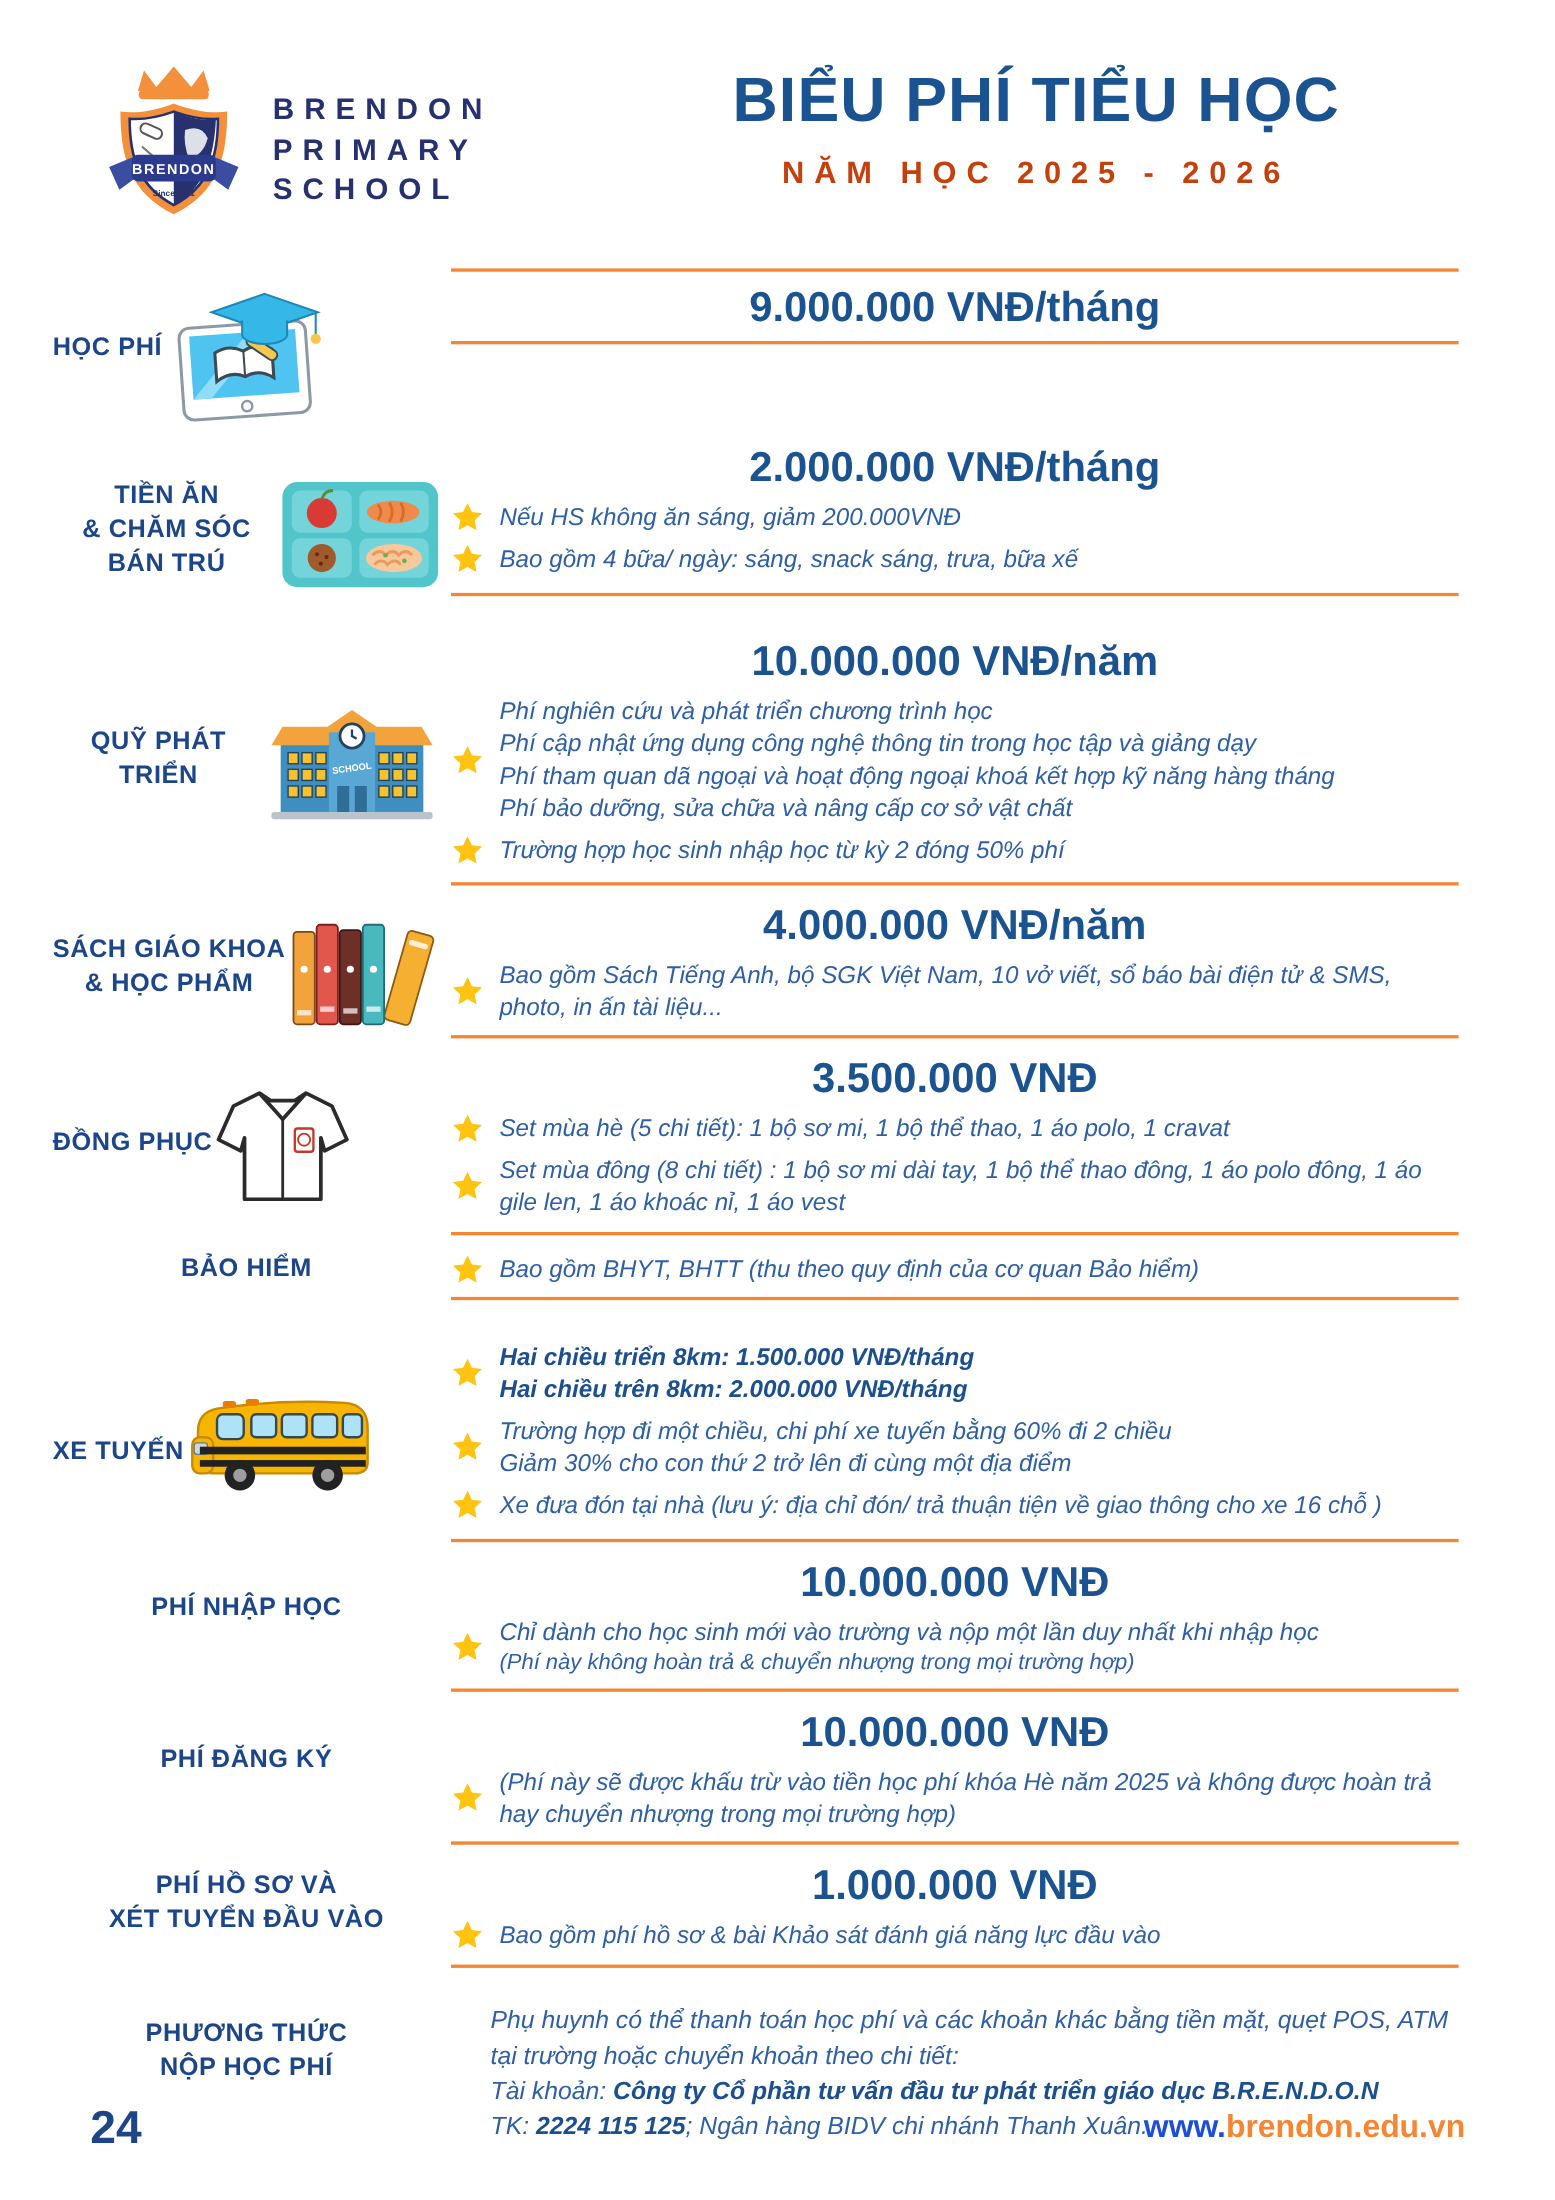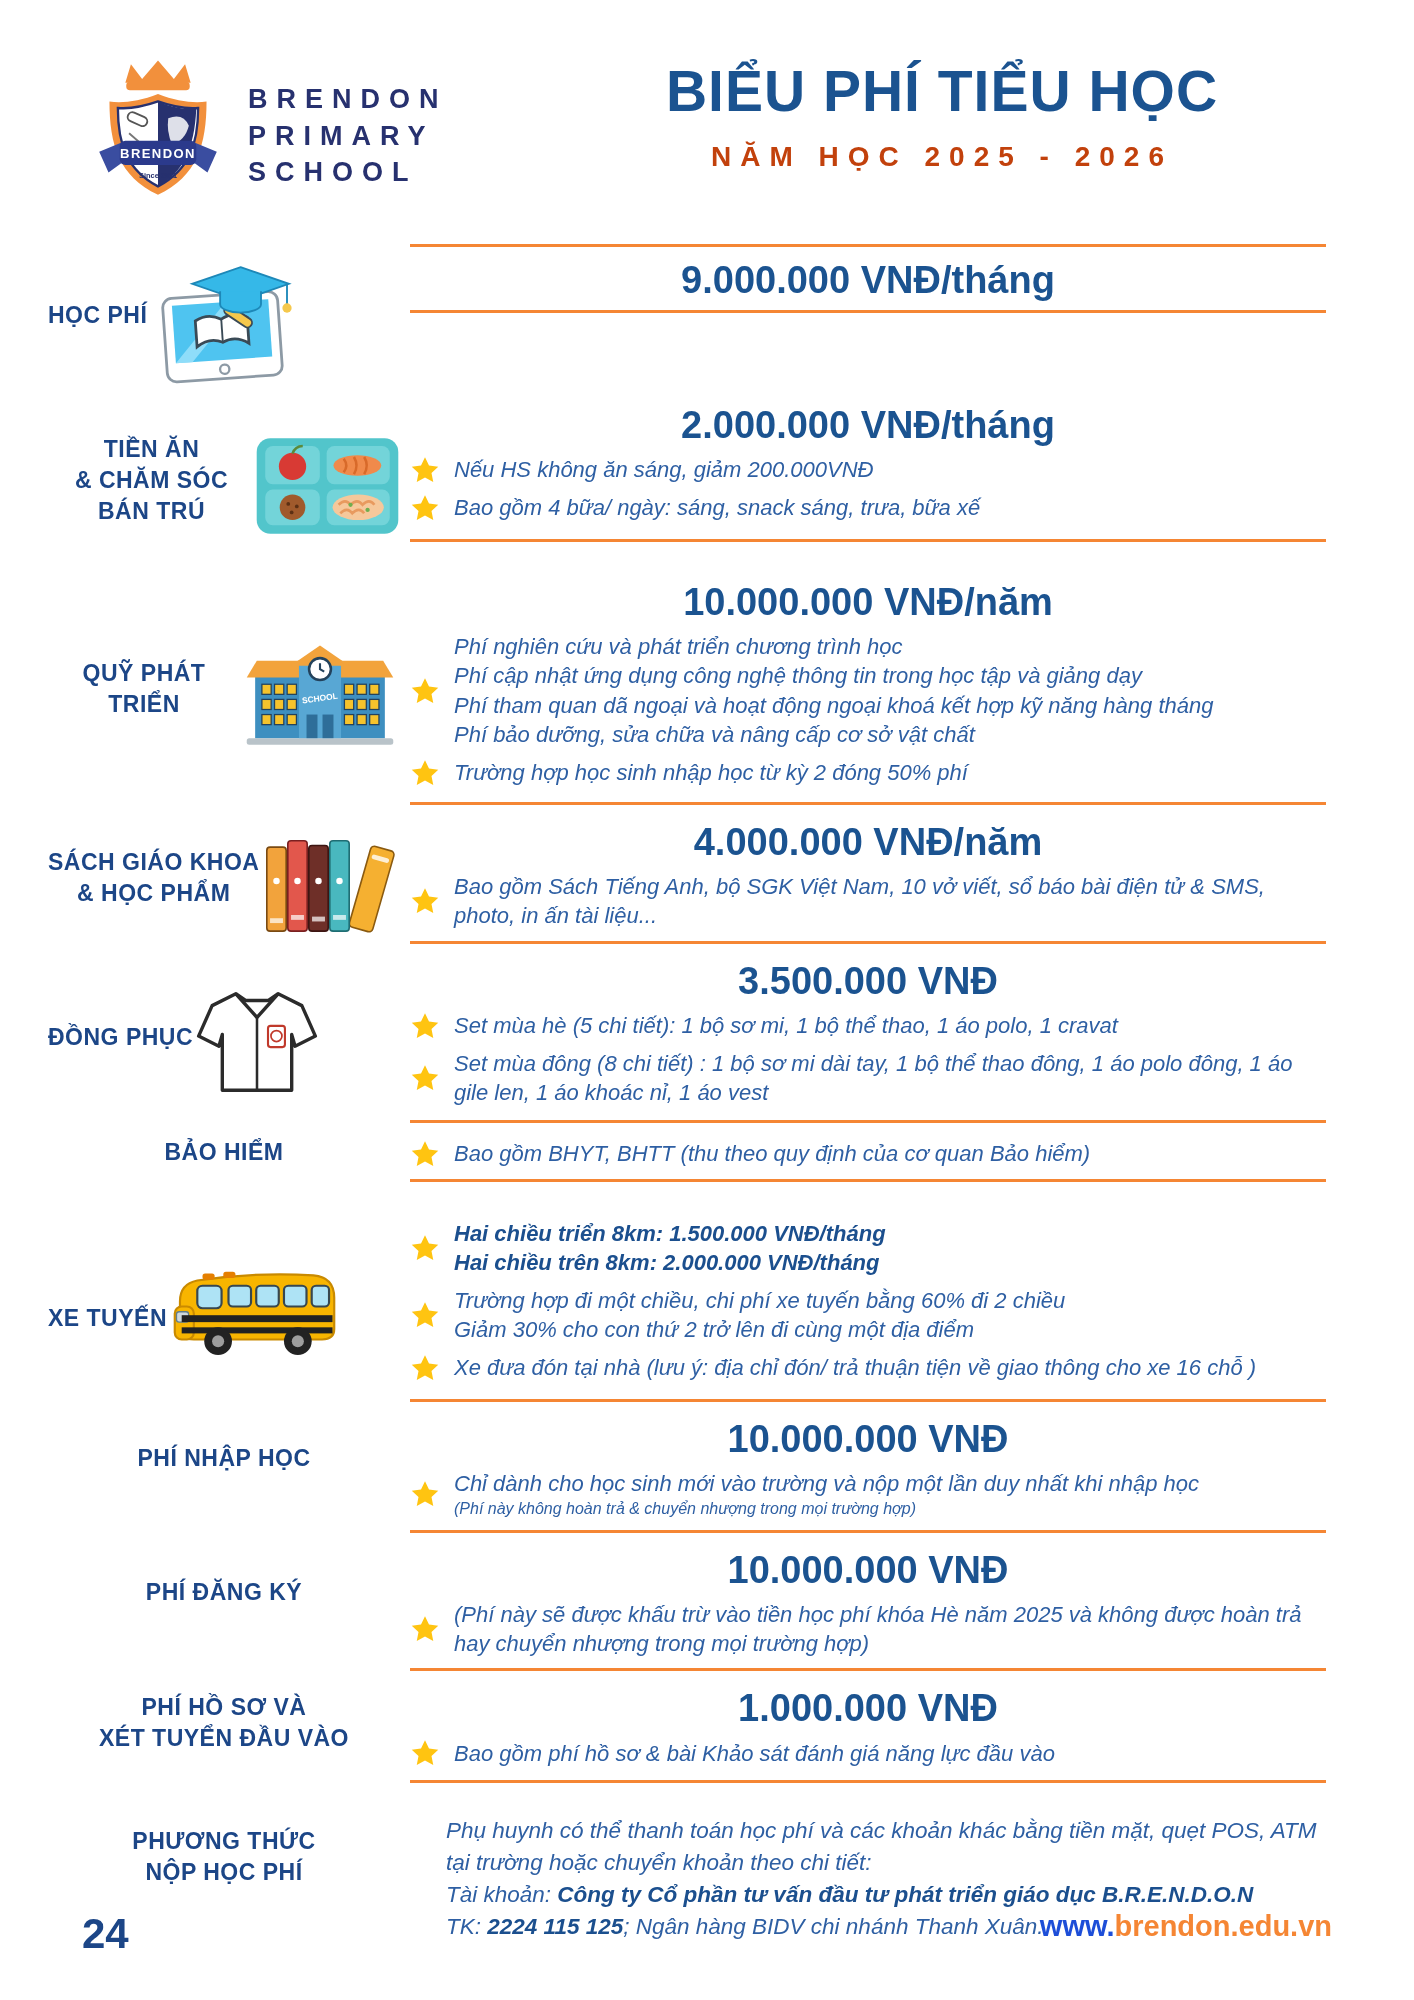--- a/index.html
+++ b/index.html
@@ -19,30 +19,30 @@
   .left.mid{justify-content:center;padding-bottom:26px;}
   .lbl{font-weight:800;font-size:23px;color:#1c4687;letter-spacing:.5px;line-height:1.35;}
   .icon{margin-top:10px;line-height:0;}
   .fee{font-weight:800;font-size:38px;color:#1b5390;text-align:center;margin:12px 0 8px;}
   .divider{border-top:3px solid #f58634;margin:4px 0;}
   .note{display:flex;gap:14px;margin:8px 0;align-items:center;}
   .note.center{align-items:center;}
   .star{width:30px;height:30px;flex:0 0 30px;margin-top:0;}
   .ntext{font-style:italic;font-size:22px;color:#2e5fa3;line-height:1.34;}
   .nbold{font-weight:700;color:#1b4f8e;}
-  .nsmall{font-size:16px;}
+  .nsmall{font-size:20px;}
   .just{text-align:justify;width:86%;}
   .pay{font-style:italic;font-size:22.5px;color:#2e5fa3;line-height:1.42;padding:18px 0 0 36px;}
   .pay b{color:#1b4f8e;}
   
   .r1{min-height:152px}.r2{min-height:177px}.r3{min-height:207px}.r4{min-height:131px}
   .r5{min-height:167px}.r6{min-height:78px}.r7{min-height:192px}.r8{min-height:130px}
   .r9{min-height:135px}.r10{min-height:122px}.r11{min-height:130px}
   
-  .footer{position:absolute;left:82px;right:82px;bottom:42px;display:flex;align-items:flex-start;}
+  .footer{position:absolute;left:82px;right:82px;bottom:42px;display:flex;align-items:center;}
   .page-num{font-weight:800;font-size:42px;color:#1c4687;}
   .site{margin-left:auto;font-size:29px;font-weight:600;}
   .site .w{color:#1d4ed8;} .site .m{color:#f58634;}
 </style>
 </head>
 <body>
 
 <div class="page">
 
   <div class="header">

